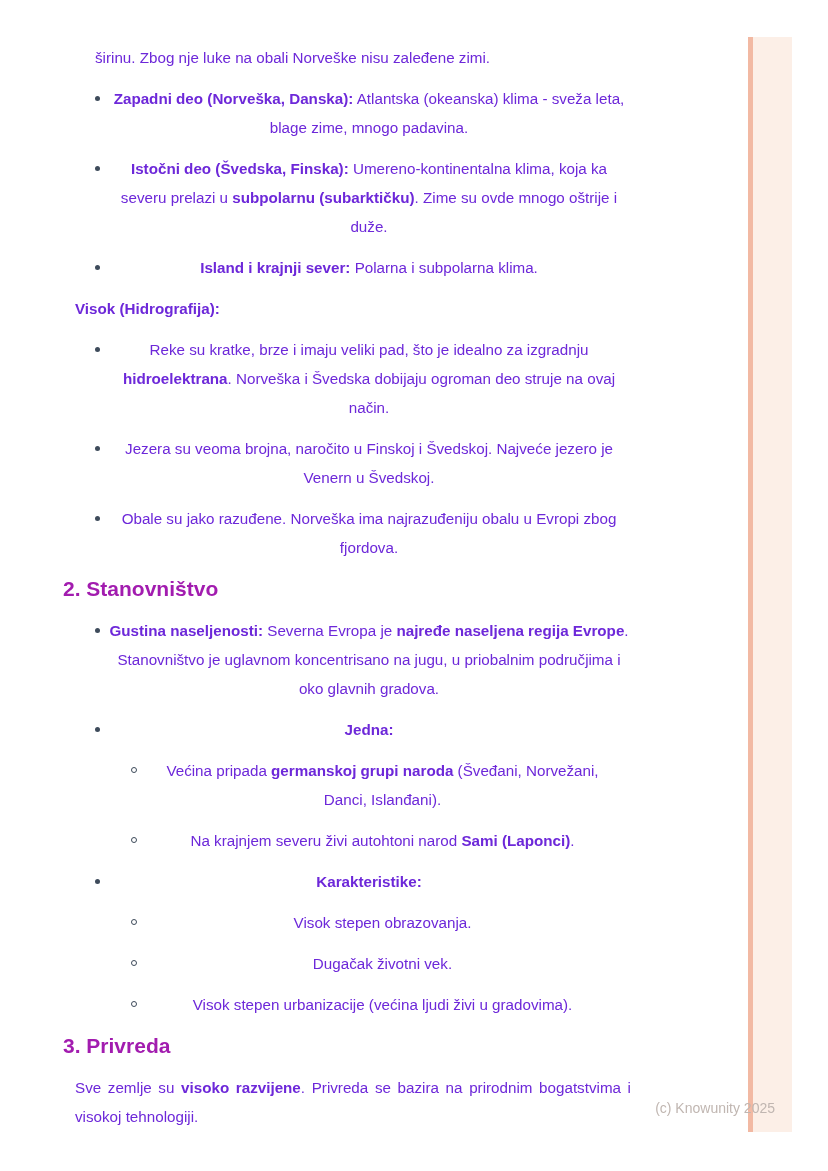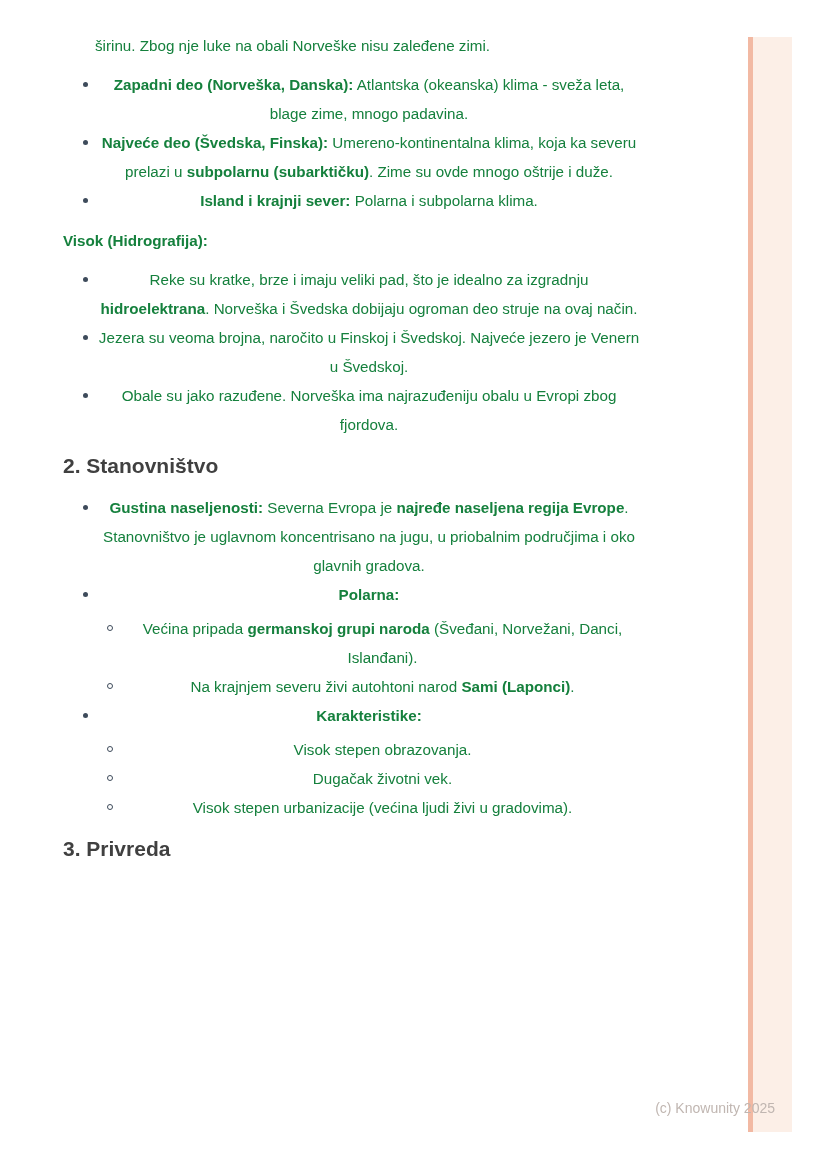--- a/index.html
+++ b/index.html
@@ -28,32 +28,32 @@
     position: absolute;
     left: 63px;
     top: 0;
     width: 580px;
     padding-top: 31px;
     z-index: 2;
   }
   .content p, .content li {
     font-size: 15.2px;
     line-height: 29px;
-    margin: 0;
-    color: #15803d;
+    margin: 12px;
+    color: #6d28d9;
   }
   b { font-weight: 700; }
   p.cont { margin-left: 32px; }
   p.subhead { font-weight: 700; margin-top: 11px; }
   p.justified { text-align: justify; margin-top: 14px; }
   h2.section {
     font-size: 21px;
     line-height: 26px;
     font-weight: 700;
-    color: #404040;
+    color: #a21caf;
     margin: 14px 0 14px 0;
   }
   ul { list-style: none; margin: 10px 0 0 0; padding: 0 0 0 32px; text-align: center; }
   ul > li { position: relative; }
   ul > li + li { margin-top: 4px; }
   ul ul { margin: 5px 0 0 0; padding: 0 0 0 27px; }
   .dot1 {
     position: absolute;
     left: -12px;
     top: 12px;
@@ -95,21 +95,21 @@
 
     <p class="cont"><span>širinu. Zbog nje luke na obali Norveške nisu zaleđene zimi.</span></p>
 
     <ul>
       <li>
         <span class="dot1"></span>
         <span><b>Zapadni deo (Norveška, Danska):</b><span> Atlantska (okeanska) klima - sveža leta, blage zime, mnogo padavina.</span></span>
       </li>
       <li>
         <span class="dot1"></span>
-        <span><b>Najveće deo (Švedska, Finska):</b><span> Umereno-kontinentalna klima, koja ka severu prelazi u </span><b>subpolarnu (subarktičku)</b><span>. Zime su ovde mnogo oštrije i duže.</span></span>
+        <span><b>Istočni deo (Švedska, Finska):</b><span> Umereno-kontinentalna klima, koja ka severu prelazi u </span><b>subpolarnu (subarktičku)</b><span>. Zime su ovde mnogo oštrije i duže.</span></span>
       </li>
       <li>
         <span class="dot1"></span>
         <span><b>Island i krajnji sever:</b><span> Polarna i subpolarna klima.</span></span>
       </li>
     </ul>
 
     <p class="subhead"><b>Visok (Hidrografija):</b></p>
 
     <ul>
@@ -129,21 +129,21 @@
 
     <h2 class="section">2. Stanovništvo</h2>
 
     <ul>
       <li>
         <span class="dot1"></span>
         <span><b>Gustina naseljenosti:</b><span> Severna Evropa je </span><b>najređe naseljena regija Evrope</b><span>. Stanovništvo je uglavnom koncentrisano na jugu, u priobalnim područjima i oko glavnih gradova.</span></span>
       </li>
       <li>
         <span class="dot1"></span>
-        <span><b>Polarna:</b></span>
+        <span><b>Jedna:</b></span>
         <ul>
           <li>
             <span class="dot2"></span>
             <span><span>Većina pripada </span><b>germanskoj grupi naroda</b><span> (Šveđani, Norvežani, Danci, Islanđani).</span></span>
           </li>
           <li>
             <span class="dot2"></span>
             <span><span>Na krajnjem severu živi autohtoni narod </span><b>Sami (Laponci)</b><span>.</span></span>
           </li>
         </ul>
@@ -163,19 +163,20 @@
           <li>
             <span class="dot2"></span>
             <span><span>Visok stepen urbanizacije (većina ljudi živi u gradovima).</span></span>
           </li>
         </ul>
       </li>
     </ul>
 
     <h2 class="section">3. Privreda</h2>
 
+    <p class="justified"><span>Sve zemlje su </span><b>visoko razvijene</b><span>. Privreda se bazira na prirodnim bogatstvima i visokoj tehnologiji.</span></p>
 
 
   </div>
 
   <div class="watermark">(c) Knowunity 2025</div>
 
 </div>
 
 </body></html>

